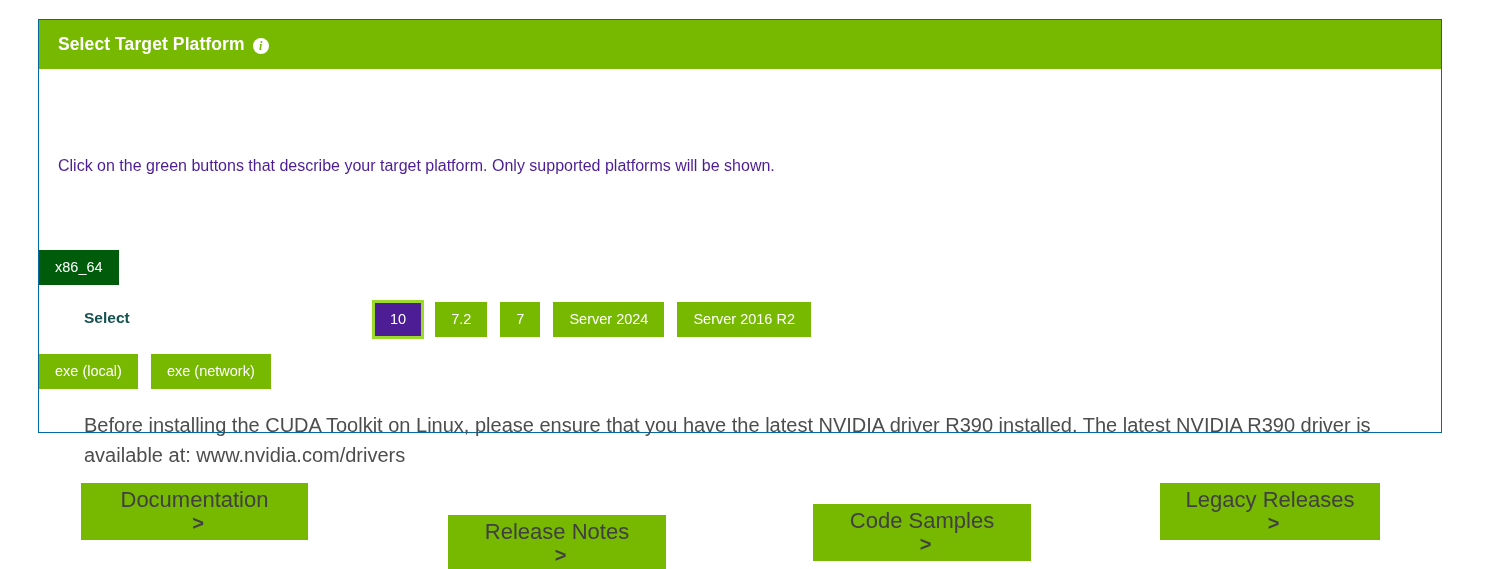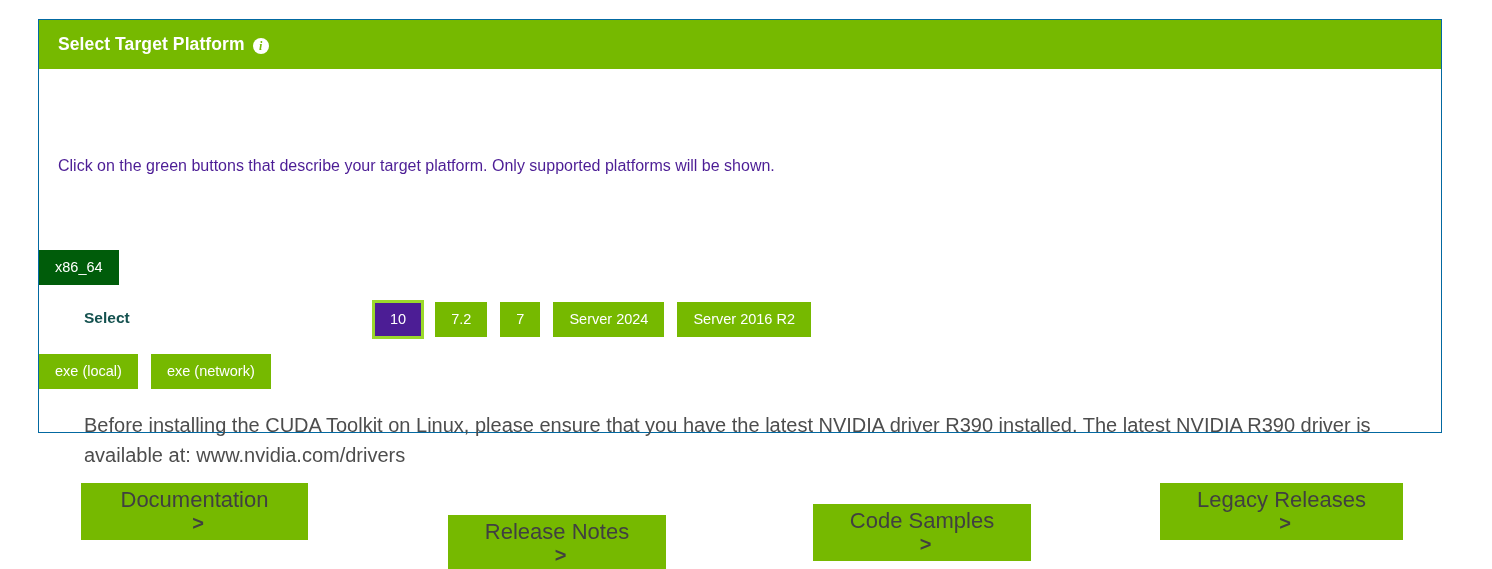--- a/index.html
+++ b/index.html
@@ -182,21 +182,21 @@
   .link-btn .chev {
     margin-left: 7px;
     font-size: 20px;
     font-weight: bold;
     position: relative;
     top: -1px;
   }
   #btn-doc      { left: 81px;   width: 227px; }
   #btn-relnotes { left: 448px;  width: 218px; margin-top: 32px; }
   #btn-samples  { left: 813px;  width: 218px; margin-top: 21px; }
-  #btn-legacy   { left: 1160px; width: 243px; text-align: right; }
+  #btn-legacy   { left: 1160px; width: 220px; text-align: right; }
 </style>
 </head>
 <body>
 
 <div class="panel">
 
   <div class="panel-header">
     <span class="panel-header-title">Select Target Platform</span>
     <span class="info-icon-light">i</span>
   </div>

